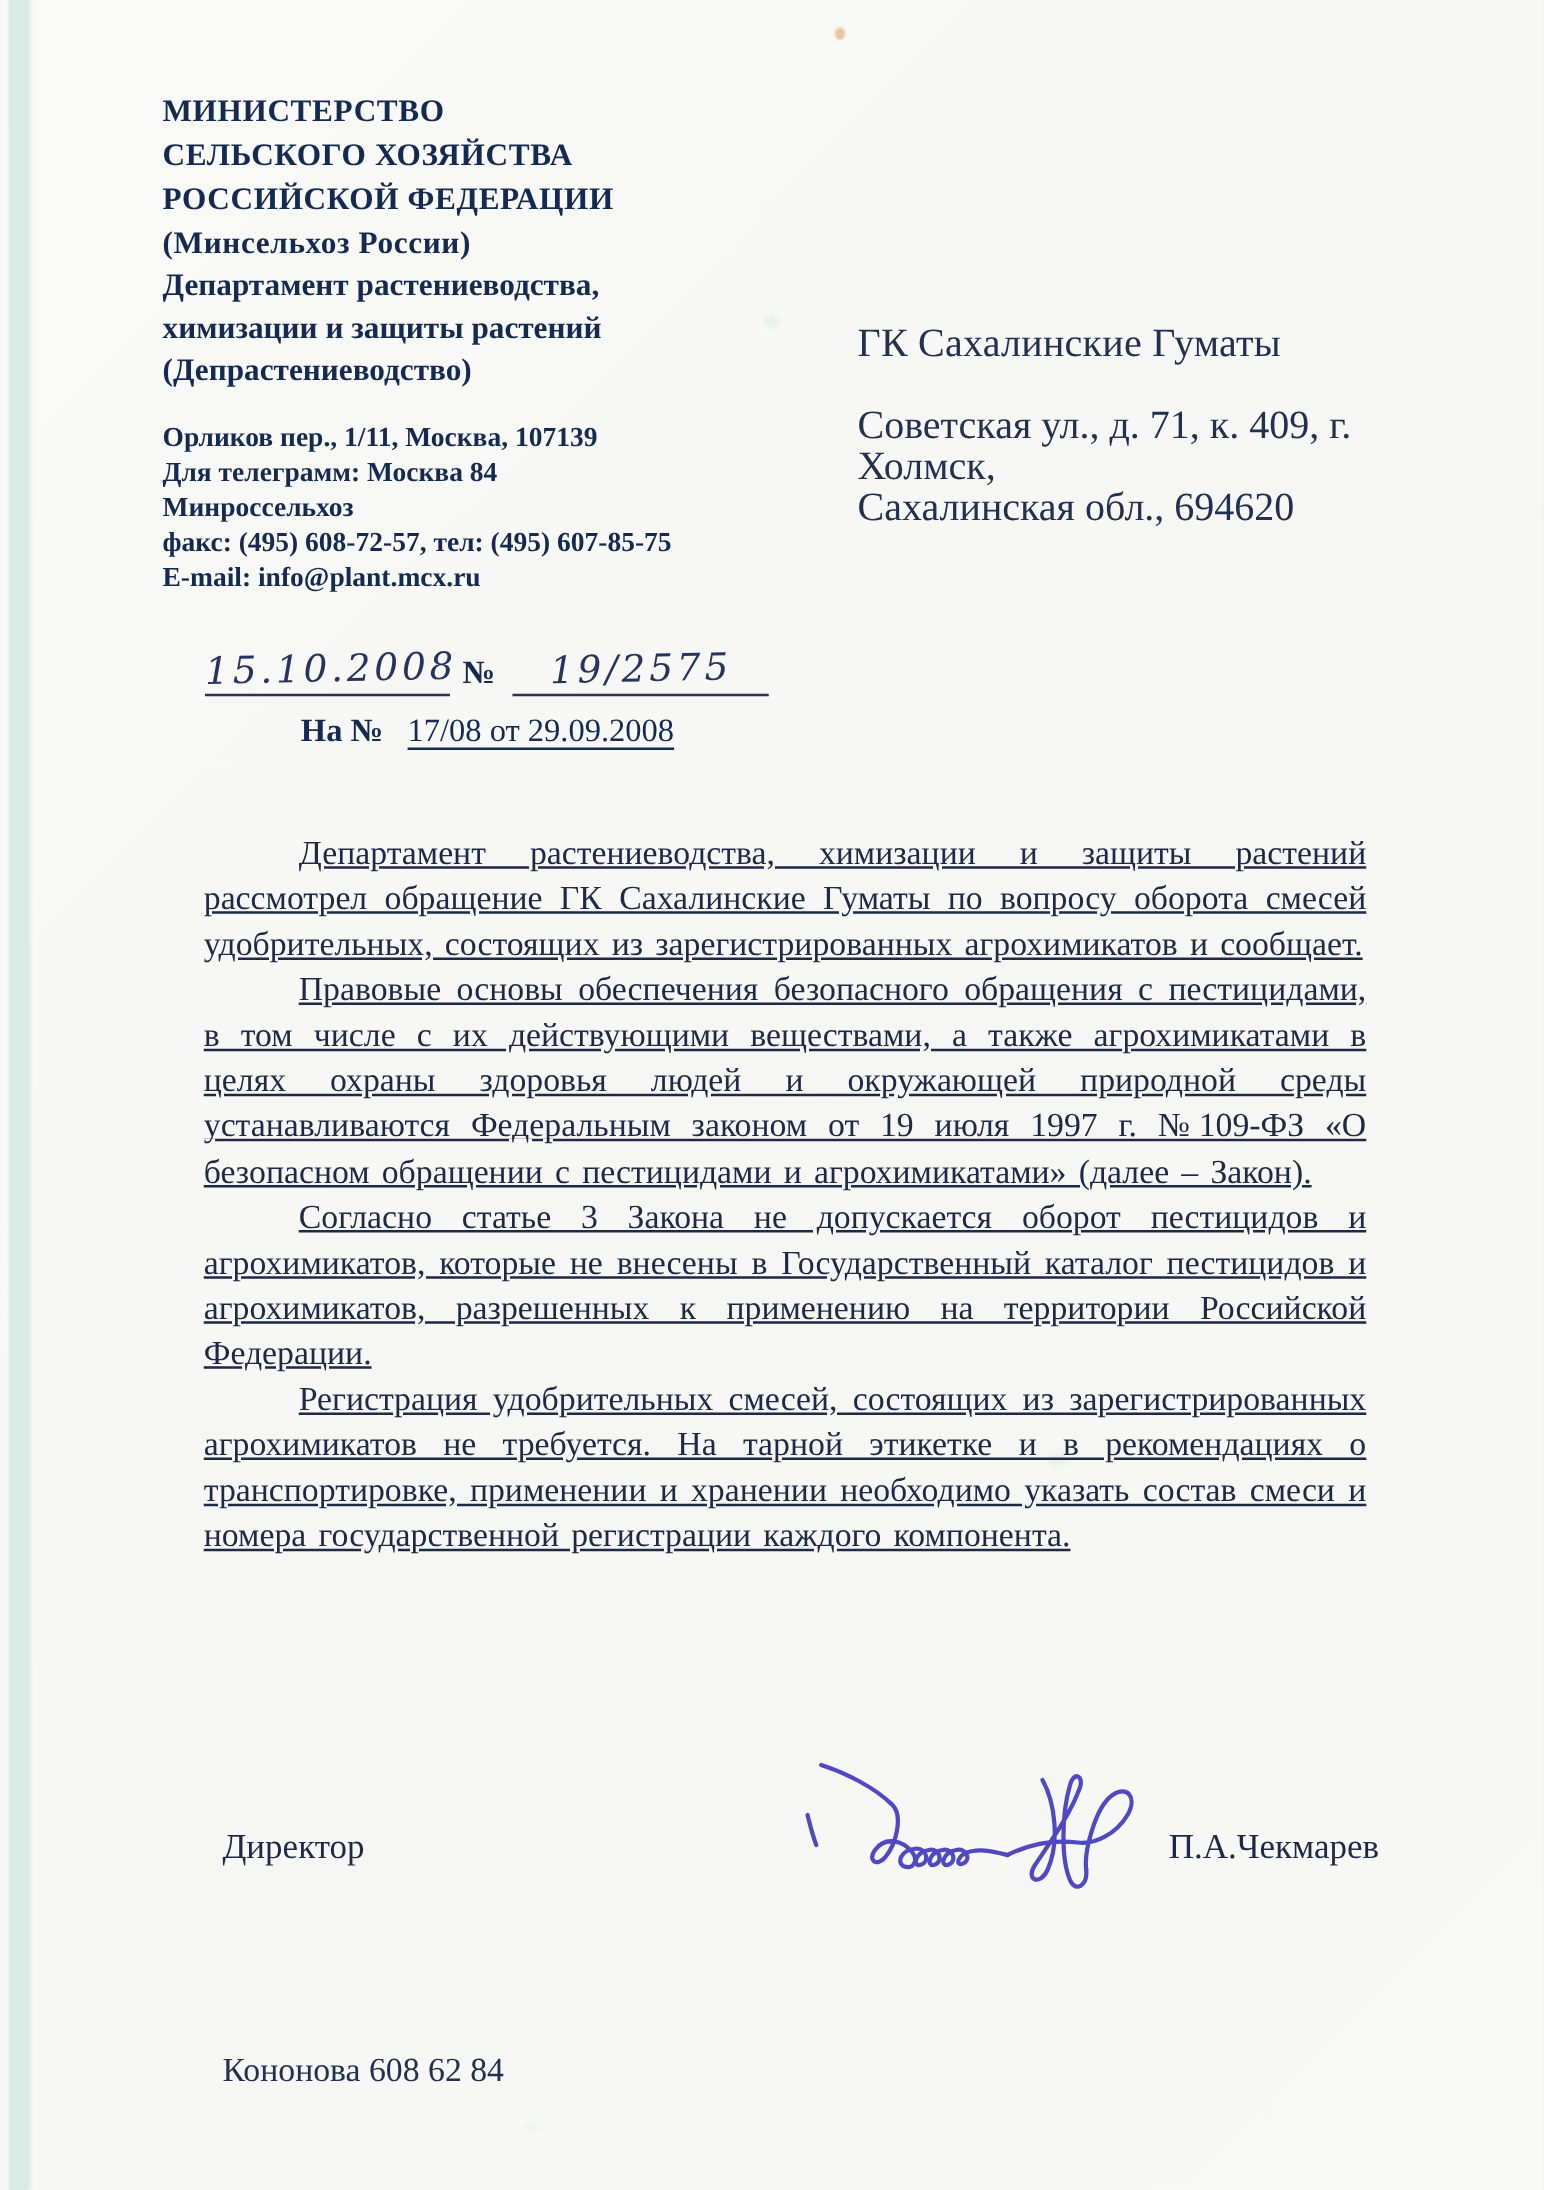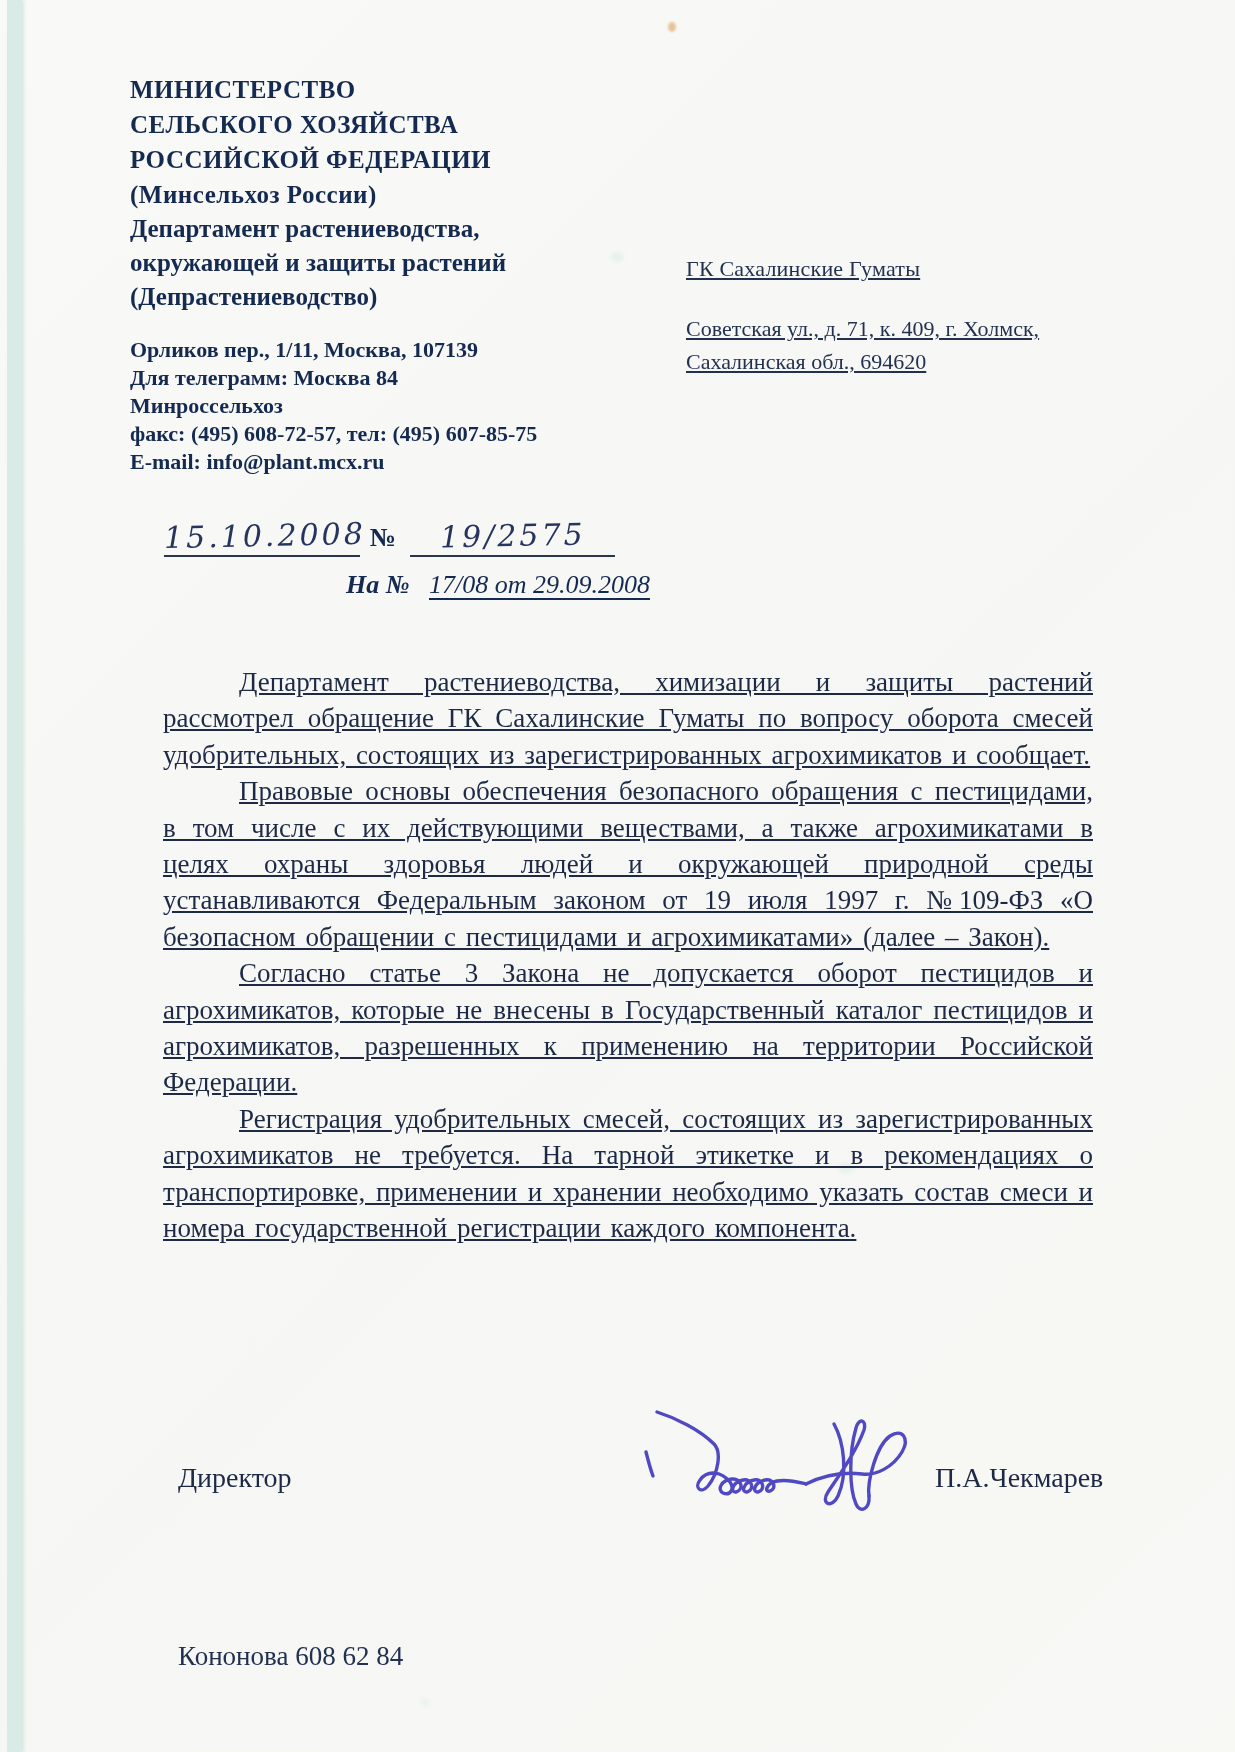--- a/index.html
+++ b/index.html
@@ -36,27 +36,27 @@
   .hand{
     font-family:"DejaVu Serif",serif;font-style:italic;
     font-size:30px;color:#27355e;letter-spacing:3px;
     transform:rotate(-1.2deg);display:inline-block;
   }
   .ref-date{width:196px;border-bottom:2px solid #2a3550;text-align:center;padding-bottom:2px;}
   .ref-no-sign{font-weight:bold;font-size:26px;color:#152a50;margin:0 14px 4px 10px;}
   .ref-num{width:205px;border-bottom:2px solid #2a3550;text-align:center;padding-bottom:2px;}
   .reply-row{
     position:absolute;left:130px;top:570px;width:520px;
-    text-align:right;font-size:26px;color:#152a50;font-style:italic;
+    text-align:center;font-size:26px;color:#152a50;
   }
   .reply-label{font-weight:bold;}
   .reply-value{text-decoration:underline;text-underline-offset:5px;}
 
   
-  .recipient{position:absolute;left:686px;top:256px;width:440px;font-size:22px;color:#233150;text-decoration:underline;}
+  .recipient{position:absolute;left:686px;top:256px;width:440px;font-size:32px;color:#233150;}
   .recipient .name{letter-spacing:.2px;}
   .recipient .addr{margin-top:30px;line-height:33px;}
 
   
   .body-text{
     position:absolute;left:163px;top:664px;width:930px;
     font-size:27px;line-height:36.4px;
     text-align:justify;color:#1d2945;
   }
   .body-text p{margin:0;text-indent:76px;word-spacing:3px;text-decoration:underline;}
@@ -89,21 +89,21 @@
 
   <div class="sender-col">
     <div class="ministry">
       <div>МИНИСТЕРСТВО</div>
       <div>СЕЛЬСКОГО ХОЗЯЙСТВА</div>
       <div>РОССИЙСКОЙ ФЕДЕРАЦИИ</div>
       <div>(Минсельхоз России)</div>
     </div>
     <div class="department">
       <div>Департамент растениеводства,</div>
-      <div>окружающей и защиты растений</div>
+      <div>химизации и защиты растений</div>
       <div>(Депрастениеводство)</div>
     </div>
     <div class="contacts">
       <div>Орликов пер., 1/11,  Москва,  107139</div>
       <div>Для телеграмм: Москва 84</div>
       <div>Минроссельхоз</div>
       <div>факс: (495) 608-72-57, тел: (495) 607-85-75</div>
       <div>E-mail: info@plant.mcx.ru</div>
     </div>
   </div>

